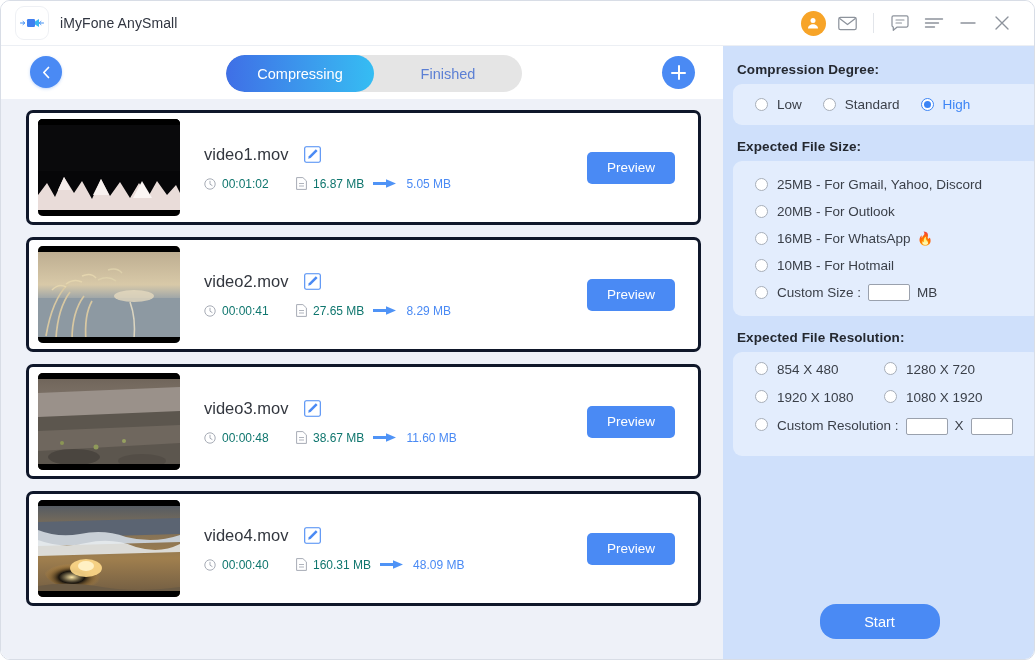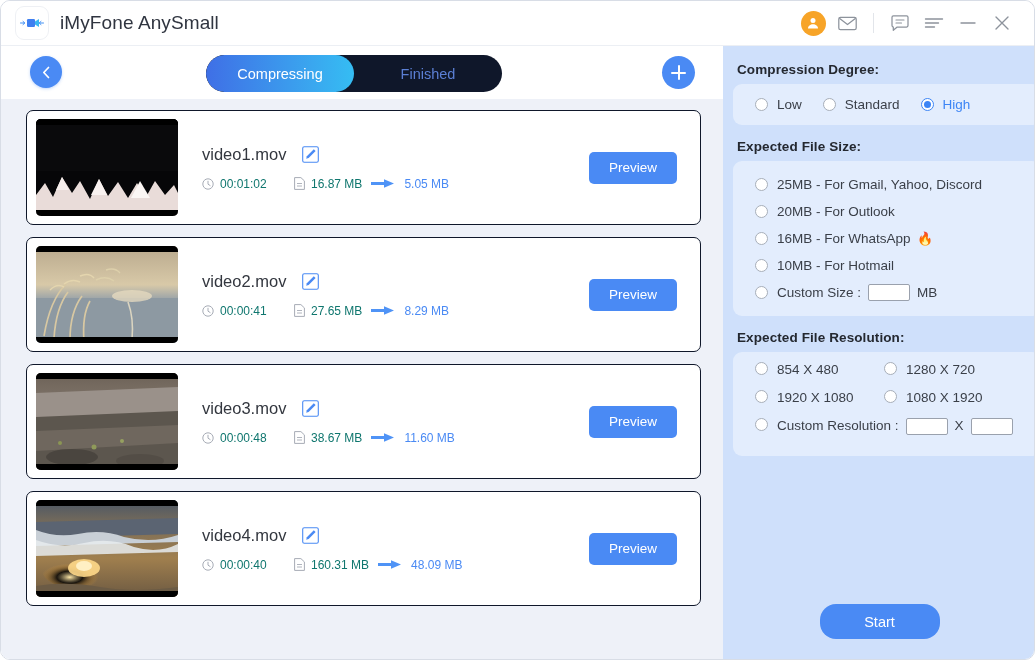--- a/index.html
+++ b/index.html
@@ -26,21 +26,21 @@
     display:flex;align-items:center;
     box-sizing:border-box;
   }
   .logo-box{
     width:34px;height:34px;margin-left:14px;
     border:1px solid #eef0f4;border-radius:9px;
     display:flex;align-items:center;justify-content:center;
     box-sizing:border-box;
   }
   .app-title{
-    margin-left:11px;font-size:19px;color:#303540;letter-spacing:.1px;
+    margin-left:11px;font-size:14px;color:#303540;letter-spacing:.1px;
   }
   .tb-right{
     margin-left:auto;display:flex;align-items:center;height:45px;padding-right:17px;
   }
   .tb-icon{
     width:34px;height:34px;display:flex;align-items:center;justify-content:center;
     color:#8a9099;
   }
   .avatar{
     width:25px;height:25px;border-radius:50%;background:#f7a428;
@@ -57,23 +57,23 @@
     position:relative;height:53px;background:#ffffff;
   }
   .back-btn{
     position:absolute;left:29px;top:60px;
     width:32px;height:32px;border-radius:50%;
     background:#4a8af4;
     display:flex;align-items:center;justify-content:center;
     box-shadow:0 1px 3px rgba(74,138,244,.35);
   }
   .tabs{
-    position:absolute;left:205px;top:59px;
+    position:absolute;left:225px;top:59px;
     width:296px;height:37px;border-radius:19px;
-    background:#0f172a;
+    background:#e5e5e5;
     display:flex;overflow:hidden;
   }
   .tab{
     flex:1;display:flex;align-items:center;justify-content:center;
     font-size:14.5px;color:#5b7fd4;
   }
   .tab.active{
     background:linear-gradient(90deg,#3f6fe6 0%,#3aa7ef 72%,#35bdf3 100%);
     color:#ffffff;border-radius:19px;
   }
@@ -93,21 +93,21 @@
   .list{
     position:absolute;left:0;top:53px;width:722px;height:561px;
     background:#eef1f8;
     padding:11px 0 0 0;box-sizing:border-box;
     overflow:hidden;
   }
   .row{
     position:relative;
     margin:0 22px 12px 25px;height:115px;
     background:#ffffff;border-radius:7px;
-    border:1px solid #0f172a;
+    border:3px solid #0f172a;
     display:flex;align-items:center;
     box-sizing:border-box;
   }
   .thumb{
     width:142px;height:97px;margin-left:9px;border-radius:5px;
     overflow:hidden;flex:none;background:#000;
     position:relative;
   }
   .thumb svg{display:block;width:142px;height:97px;}
   .meta{margin-left:24px;flex:1;}

